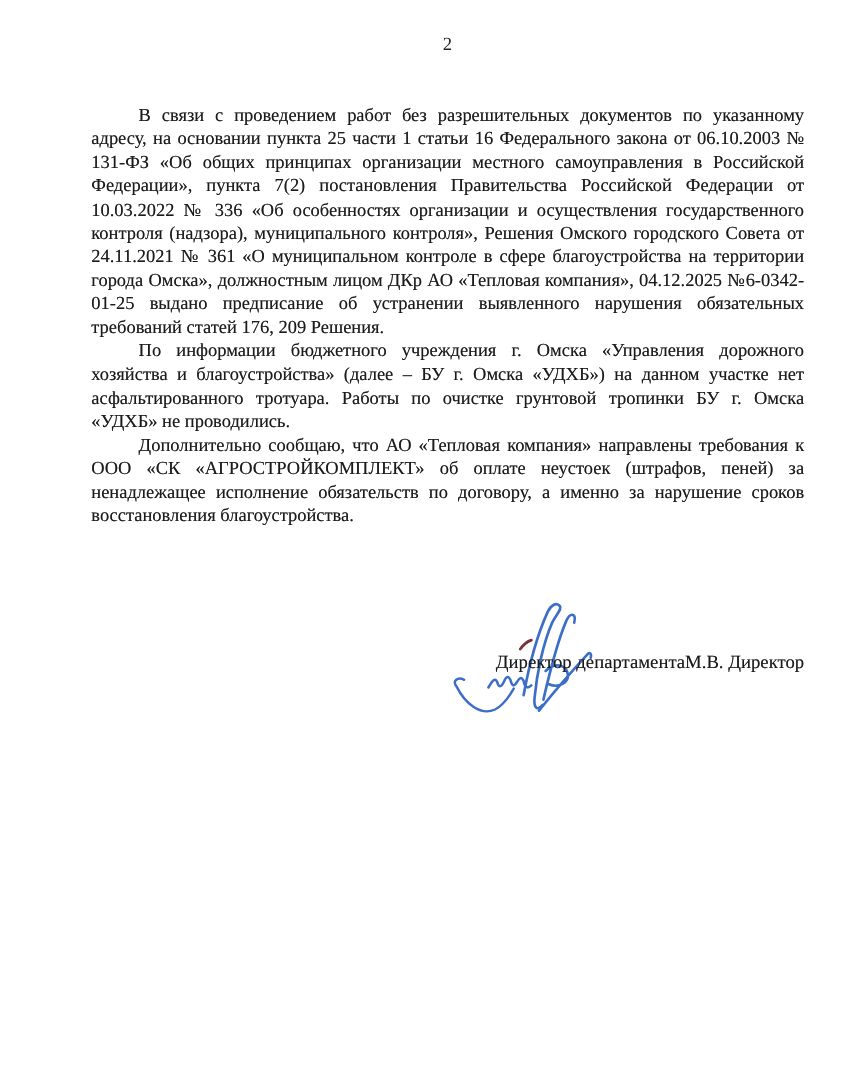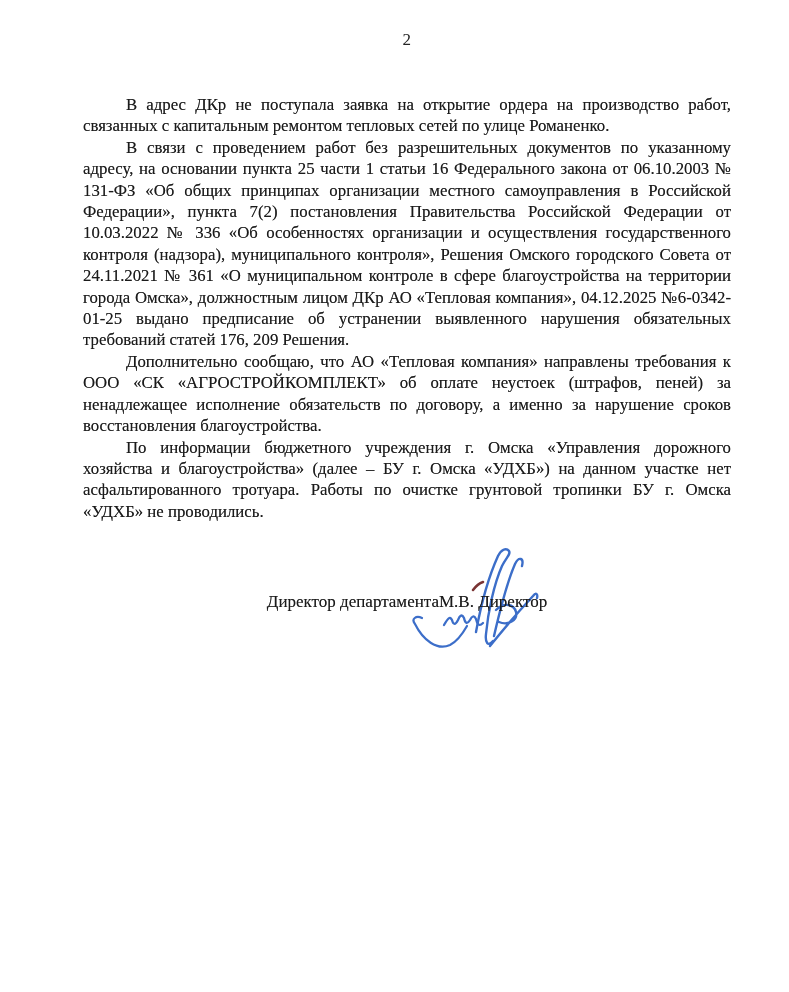--- a/index.html
+++ b/index.html
@@ -40,21 +40,21 @@
     margin: 0;
     padding: 0;
     text-indent: 43px;
   }
   .signature-row {
     position: absolute;
     top: 592px;
     left: 83px;
     width: 648px;
     display: flex;
-    justify-content: center;
+    justify-content: flex-end;
     align-items: baseline;
     font-size: 17px;
     text-shadow: 0 0 0.4px rgba(20,20,20,0.5);
   }
   .signature-svg {
     position: absolute;
     left: 400px;
     top: 540px;
     width: 170px;
     height: 130px;
@@ -67,24 +67,23 @@
   }
 </style>
 </head>
 <body>
 
 <div class="page">
 
   <div class="page-number">2</div>
 
   <div class="body-text">
-    <p>В адрес ДКр не поступала заявка на открытие ордера на производство работ, связанных с капитальным ремонтом тепловых сетей по улице Романенко.</p>
     <p>В связи с проведением работ без разрешительных документов по указанному адресу, на основании пункта 25 части 1 статьи 16 Федерального закона от 06.10.2003 № 131-ФЗ «Об общих принципах организации местного самоуправления в Российской Федерации», пункта 7(2) постановления Правительства Российской Федерации от 10.03.2022 № 336 «Об особенностях организации и осуществления государственного контроля (надзора), муниципального контроля», Решения Омского городского Совета от 24.11.2021 № 361 «О муниципальном контроле в сфере благоустройства на территории города Омска», должностным лицом ДКр АО «Тепловая компания», 04.12.2025 №6-0342-01-25 выдано предписание об устранении выявленного нарушения обязательных требований статей 176, 209 Решения.</p>
+    <p>По информации бюджетного учреждения г. Омска «Управления дорожного хозяйства и благоустройства» (далее – БУ г. Омска «УДХБ») на данном участке нет асфальтированного тротуара. Работы по очистке грунтовой тропинки БУ г. Омска «УДХБ» не проводились.</p>
     <p>Дополнительно сообщаю, что АО «Тепловая компания» направлены требования к ООО «СК «АГРОСТРОЙКОМПЛЕКТ» об оплате неустоек (штрафов, пеней) за ненадлежащее исполнение обязательств по договору, а именно за нарушение сроков восстановления благоустройства.</p>
-    <p>По информации бюджетного учреждения г. Омска «Управления дорожного хозяйства и благоустройства» (далее – БУ г. Омска «УДХБ») на данном участке нет асфальтированного тротуара. Работы по очистке грунтовой тропинки БУ г. Омска «УДХБ» не проводились.</p>
   </div>
 
   <svg class="signature-svg" viewBox="0 0 170 130" xmlns="http://www.w3.org/2000/svg">
     <path stroke-width="2.2" d="M 22 78 C 16 75, 11 79, 15 84 C 23 100, 37 111, 50 105 C 58 101, 63 93, 67 86" stroke="#3c6ec9"></path>
     <path stroke-width="2.3" d="M 44 85 C 48 78, 50 76, 52 80 C 53 84, 55 86, 58 80 C 60 75, 62 74, 64 78 C 65 83, 67 85, 70 80 C 72 76, 74 75, 76 79 C 77 84, 79 87, 83 83" stroke="#3c6ec9"></path>
     <path stroke-width="2.4" d="M 76 92 C 80 70, 88 38, 98 16 C 101 10, 106 7, 109 11 C 111 14, 106 18, 102 26 C 94 44, 88 72, 86 94 C 85 103, 88 107, 93 101" stroke="#3c6ec9"></path>
     <path stroke-width="2.4" d="M 122 26 C 124 18, 119 16, 115 24 C 108 40, 100 70, 94 96 M 96 70 C 104 62, 114 64, 116 72 C 118 80, 108 86, 99 82 M 90 106 C 102 91, 120 70, 133 56 C 136 52, 138 54, 137 58" stroke="#3c6ec9"></path>
     <path stroke-width="2.6" d="M 73 50 C 76 46, 80 43, 83 42" stroke="#7a3434"></path>
   </svg>
 

